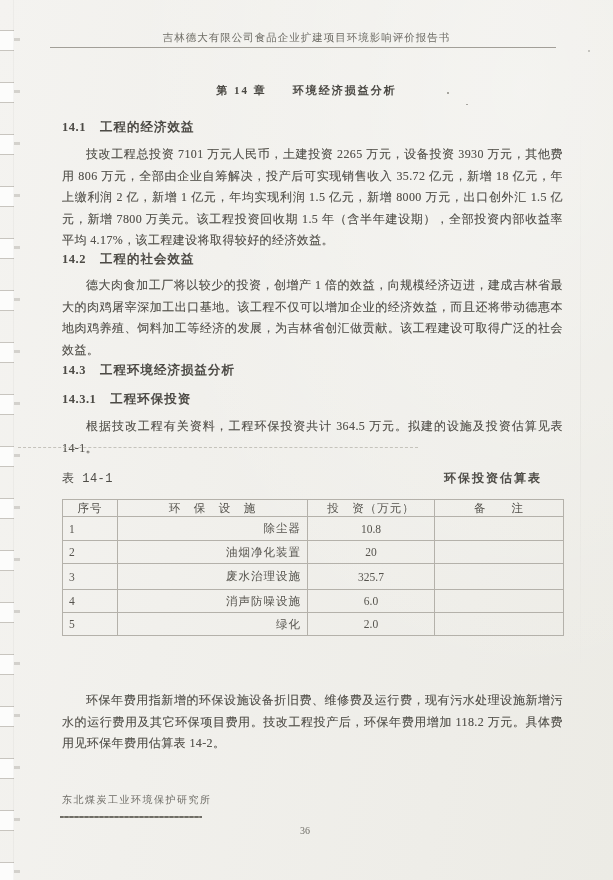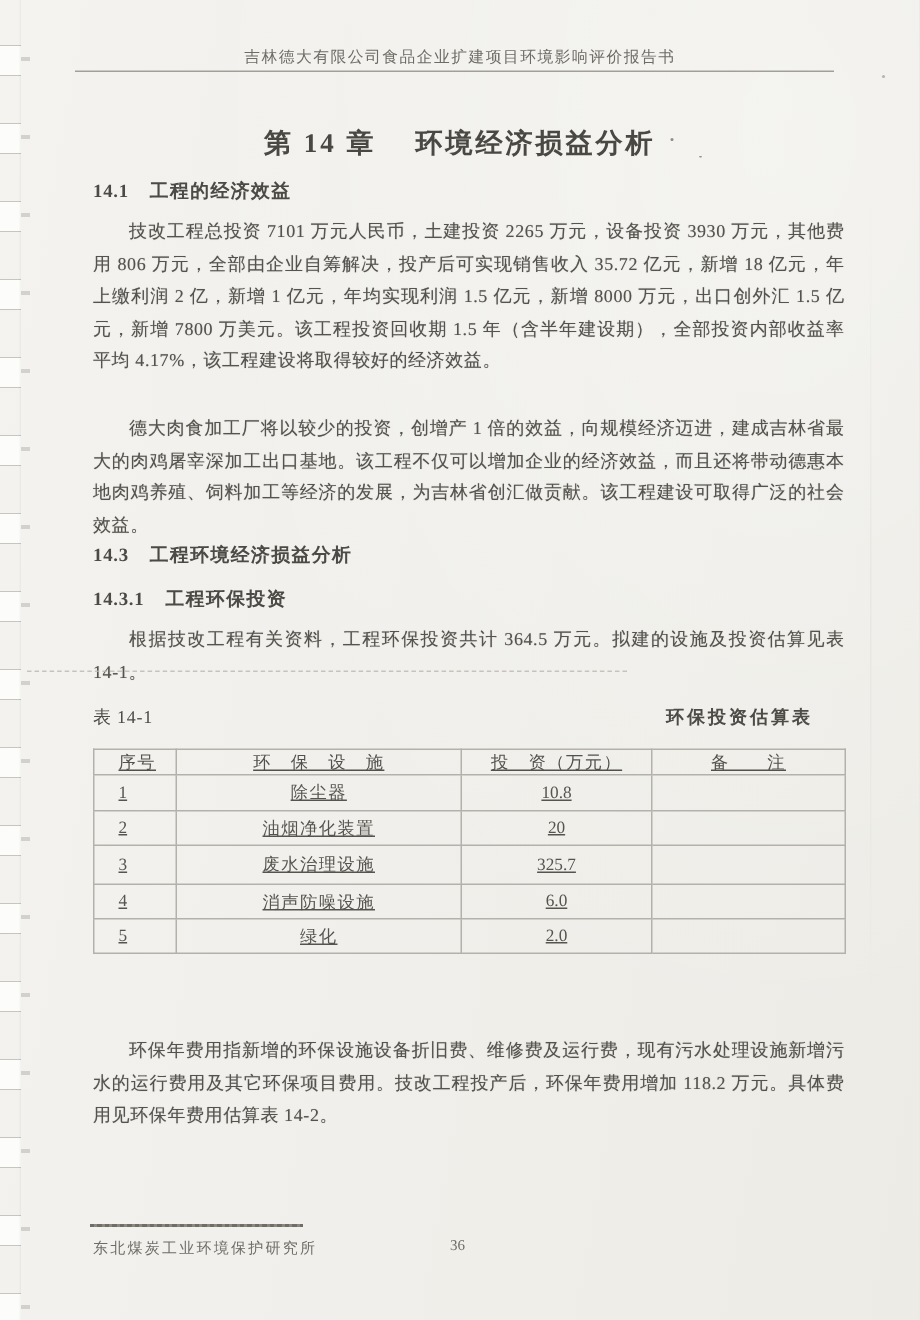--- a/index.html
+++ b/index.html
@@ -40,21 +40,21 @@
   .running-head{
     position:absolute;top:31px;left:0;width:613px;
     text-align:center;font-size:10.5px;letter-spacing:1px;color:#6e6c65;
   }
   .head-rule{
     position:absolute;top:47px;left:50px;width:506px;height:1px;
     background:#a29f98;
   }
   .chapter{
     position:absolute;top:83px;left:0;width:613px;text-align:center;
-    font-size:18px;font-weight:bold;color:#4a4843;letter-spacing:2px;
+    font-size:11px;font-weight:bold;color:#4a4843;letter-spacing:2px;
   }
   .chapter .gap{display:inline-block;width:26px;}
   .sec-h{
     position:absolute;left:62px;width:501px;
     font-size:12.5px;font-weight:bold;color:#4c4a45;letter-spacing:1px;
   }
   .sec-h .no{margin-right:14px;letter-spacing:0.5px;}
   .para{
     position:absolute;left:62px;width:501px;
     font-size:12px;line-height:21.5px;text-align:justify;
@@ -62,46 +62,46 @@
     text-shadow:0 0 0.6px rgba(85,83,77,0.45);
   }
   .artifact-dash{
     position:absolute;top:447px;left:18px;width:400px;height:0;
     border-top:1px dashed #bbb8b0;opacity:.8;
   }
   .tbl-caption-row{
     position:absolute;top:470px;left:62px;width:501px;height:16px;
     font-size:12px;color:#4e4c47;
   }
-  .tbl-label{position:absolute;left:0;top:0;letter-spacing:0.5px;}
+  .tbl-label{position:absolute;left:0;top:0;letter-spacing:0.5px;font-family:Liberation Mono, monospace;}
   .tbl-caption{
     position:absolute;left:0;top:0;width:480px;text-align:right;
     font-weight:bold;letter-spacing:2px;
   }
   table.inv{
     position:absolute;top:499px;left:62px;width:501px;
     border-collapse:collapse;table-layout:fixed;
     font-size:11.5px;color:#56544e;
   }
   table.inv th, table.inv td{
     border:1px solid #b4b1aa;
-    padding:0 16px;font-weight:normal;
-    overflow:hidden;white-space:nowrap;text-decoration:underline;
+    padding:0 6px;font-weight:normal;
+    overflow:hidden;white-space:nowrap;
   }
   table.inv th{height:16px;text-align:center;letter-spacing:1px;color:#53514b;}
   table.inv td{height:22px;}
   td.c-no{text-align:left;padding-left:7px;}
-  td.c-fac{text-align:center;padding-left:8px;letter-spacing:1px;}
+  td.c-fac{text-align:right;padding-left:8px;letter-spacing:1px;}
   td.c-inv{text-align:center;margin-top:34px;}
   .footer-rule{
     position:absolute;top:816px;left:60px;width:142px;height:2px;
     background:repeating-linear-gradient(to right,#6f6d66 0 3px,#8b897f 3px 5px);
   }
   .footer-org{
-    position:absolute;top:825px;left:62px;
+    position:absolute;top:793px;left:62px;
     font-size:10px;color:#6e6c66;letter-spacing:1.5px;
   }
   .page-num{
     position:absolute;top:825px;left:300px;
     font-size:10px;color:#6e6c66;
   }
   .speck{position:absolute;background:#8d8b84;border-radius:50%;}
   .sp1{top:92px;left:447px;width:2px;height:2px;}
   .sp2{top:104px;left:466px;width:2px;height:1px;}
   .sp3{top:50px;left:588px;width:2px;height:2px;opacity:.6;}
@@ -127,20 +127,23 @@
 
   <div class="chapter">
     <span>第 14 章</span><span class="gap"></span><span>环境经济损益分析</span>
   </div>
 
   <div class="sec-h" style="top:119px">
     <span class="no">14.1</span><span>工程的经济效益</span>
   </div>
   <div class="para" style="top:144px">技改工程总投资 7101 万元人民币，土建投资 2265 万元，设备投资 3930 万元，其他费用 806 万元，全部由企业自筹解决，投产后可实现销售收入 35.72 亿元，新增 18 亿元，年上缴利润 2 亿，新增 1 亿元，年均实现利润 1.5 亿元，新增 8000 万元，出口创外汇 1.5 亿元，新增 7800 万美元。该工程投资回收期 1.5 年（含半年建设期），全部投资内部收益率平均 4.17%，该工程建设将取得较好的经济效益。</div>
 
+  <div class="sec-h" style="top:251px">
+    <span class="no">14.2</span><span>工程的社会效益</span>
+  </div>
   <div class="para" style="top:275px">德大肉食加工厂将以较少的投资，创增产 1 倍的效益，向规模经济迈进，建成吉林省最大的肉鸡屠宰深加工出口基地。该工程不仅可以增加企业的经济效益，而且还将带动德惠本地肉鸡养殖、饲料加工等经济的发展，为吉林省创汇做贡献。该工程建设可取得广泛的社会效益。</div>
 
   <div class="sec-h" style="top:362px">
     <span class="no">14.3</span><span>工程环境经济损益分析</span>
   </div>
 
   <div class="sec-h" style="top:391px">
     <span class="no">14.3.1</span><span>工程环保投资</span>
   </div>
   <div class="para" style="top:416px">根据技改工程有关资料，工程环保投资共计 364.5 万元。拟建的设施及投资估算见表 14-1。</div>

